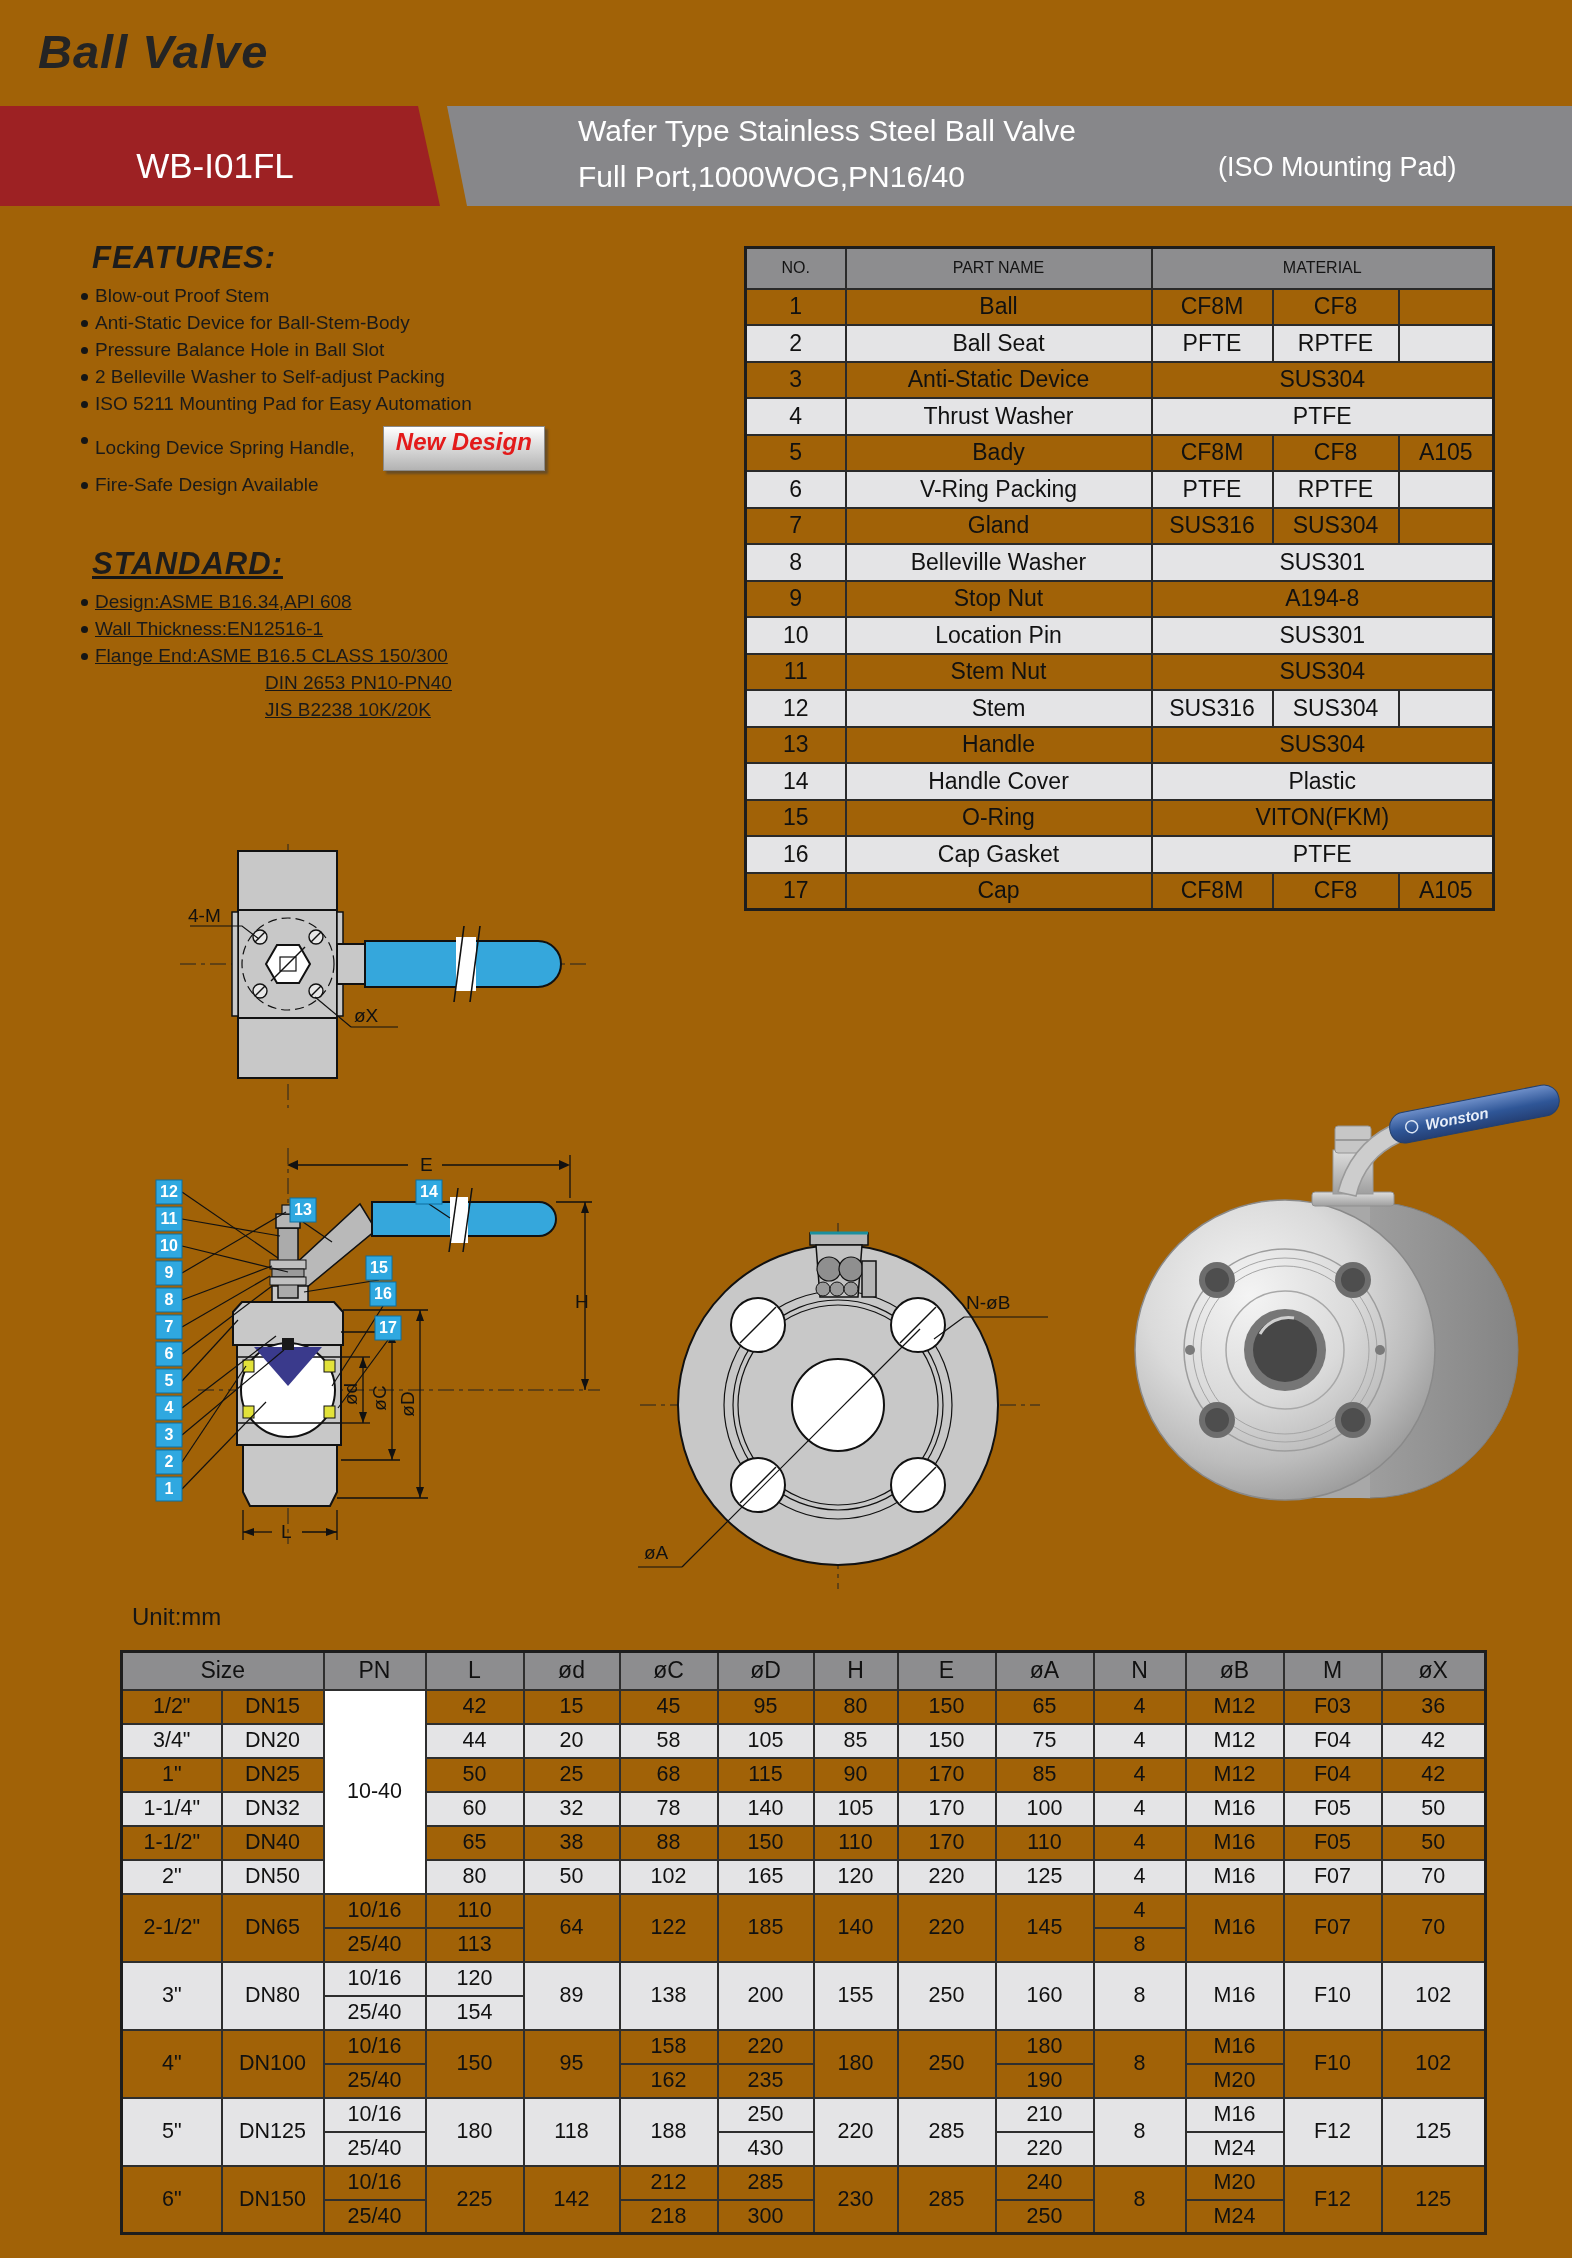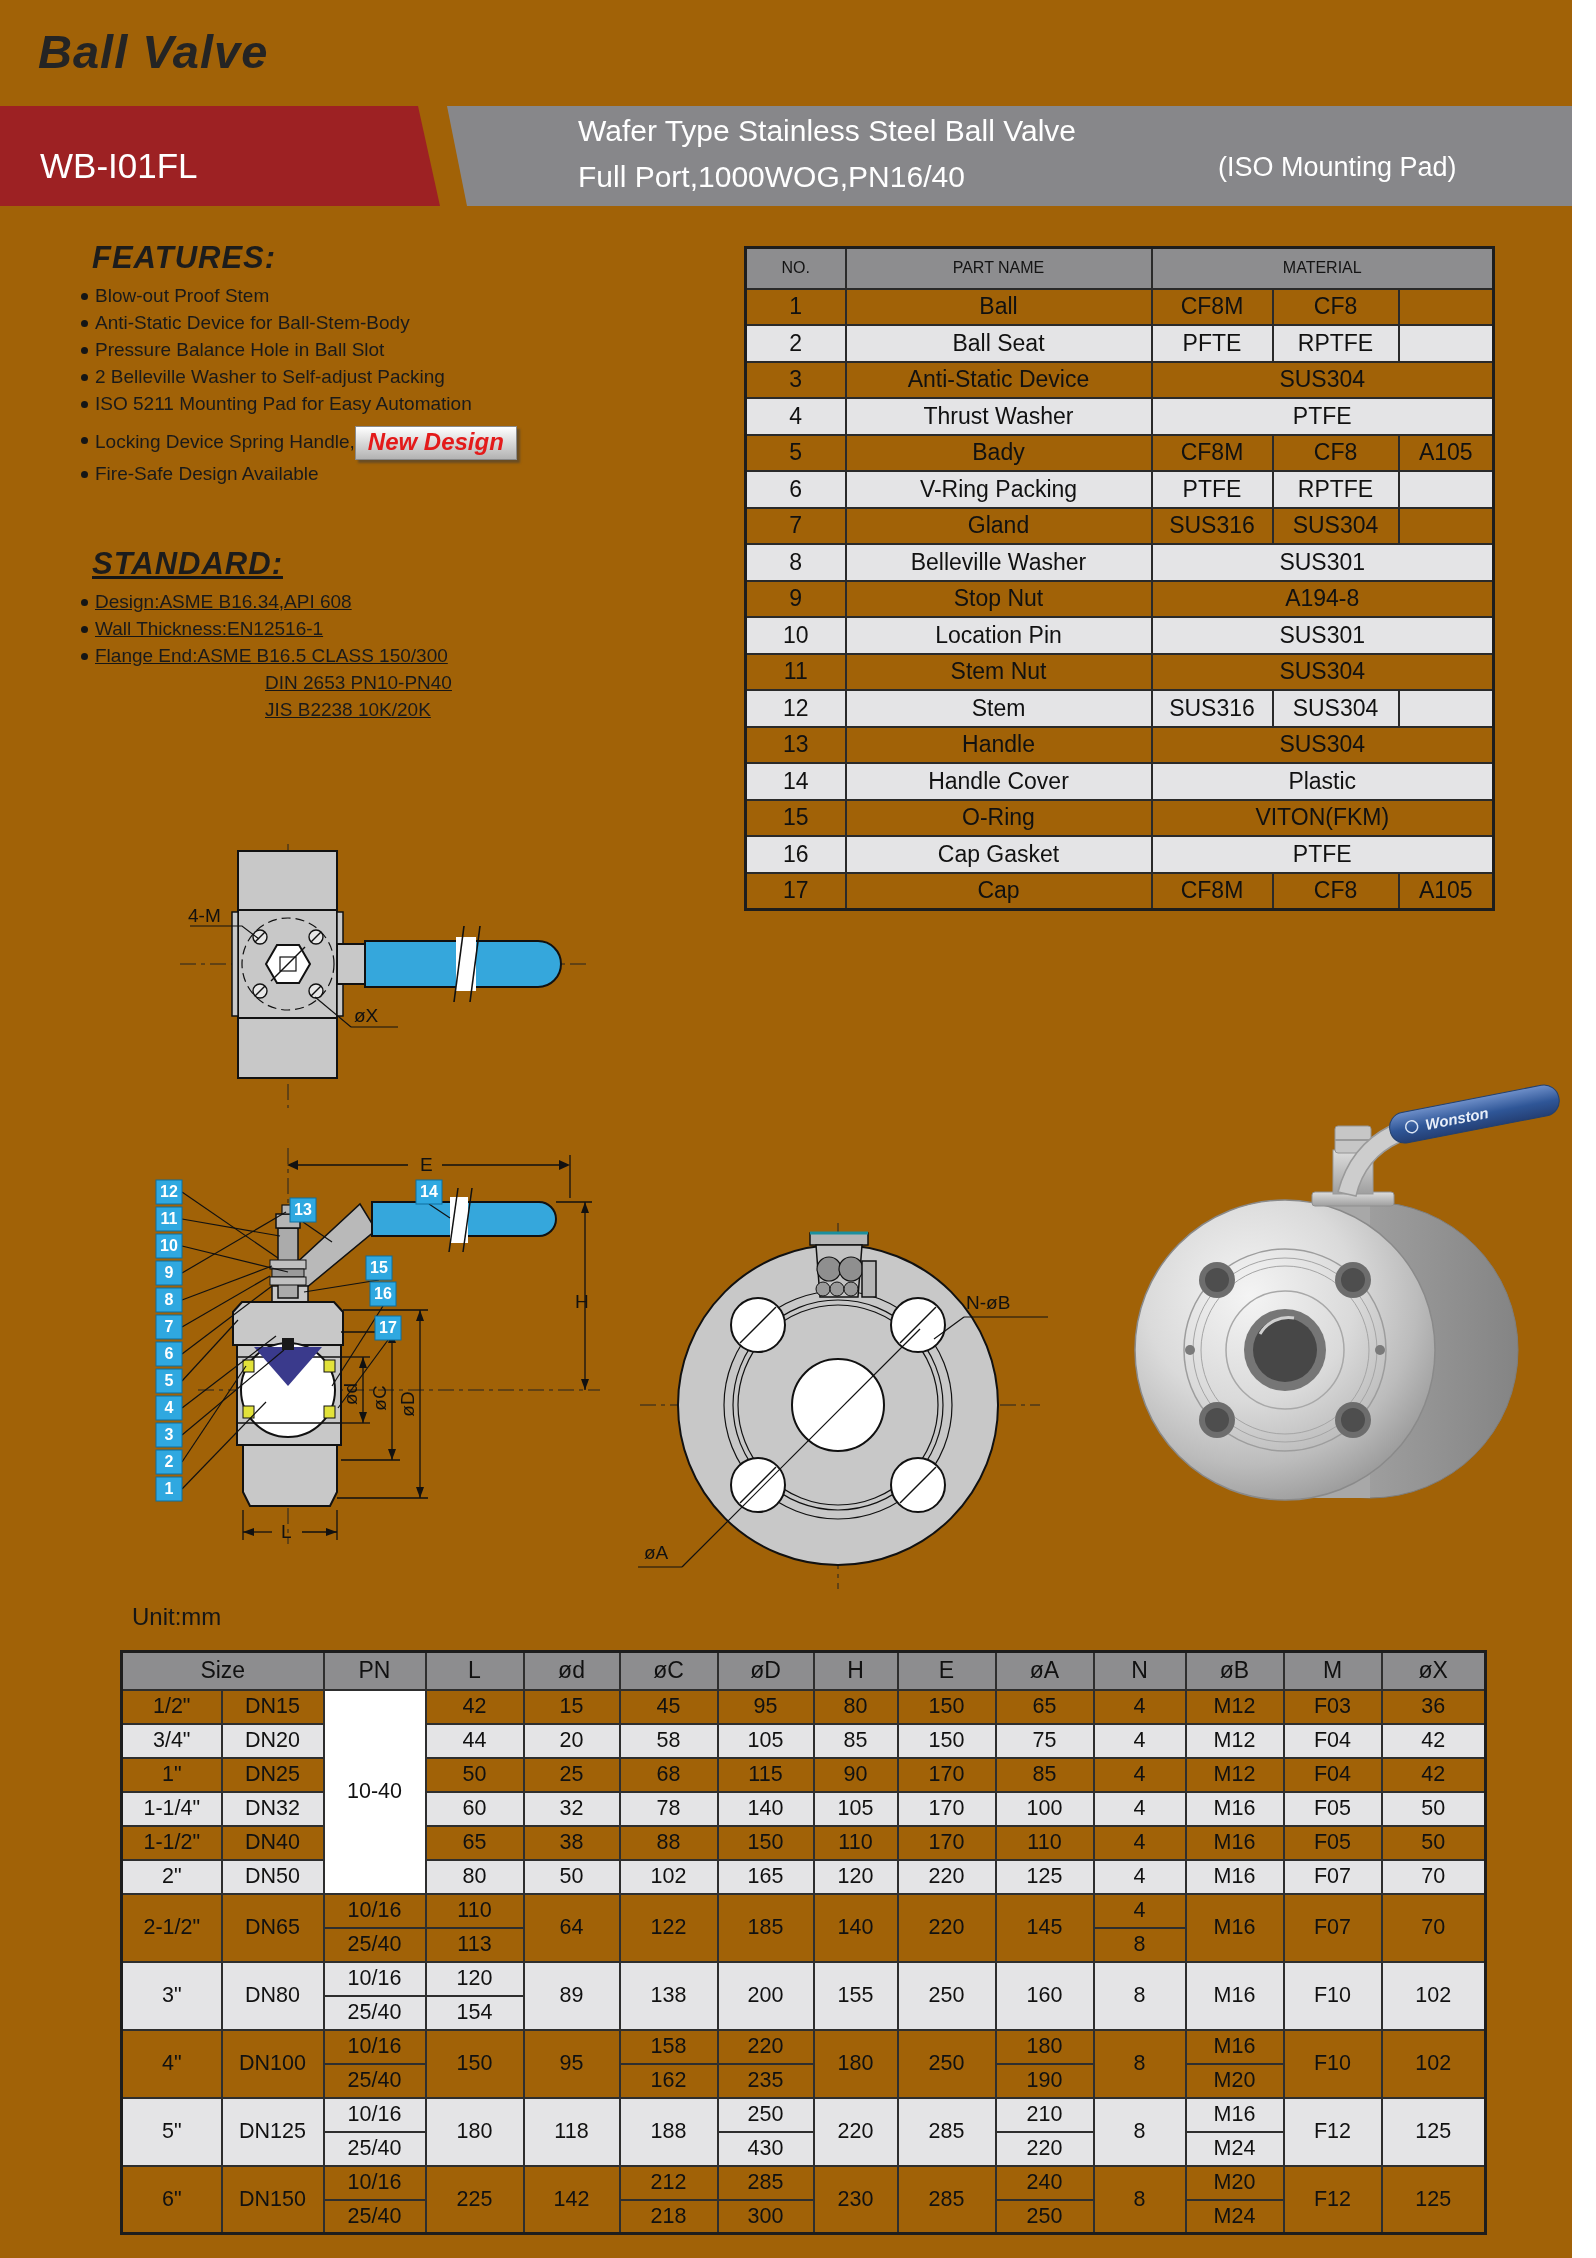--- a/index.html
+++ b/index.html
@@ -8,37 +8,37 @@
           font-family:"Liberation Sans", sans-serif; color:#161616; overflow:hidden; }
 
   .page-title { position:absolute; left:38px; top:24px; font-size:47px; font-style:italic;
                 font-weight:bold; letter-spacing:1px; color:#242424; }
 
   .banner { position:absolute; left:0; top:106px; width:1596px; height:100px; }
   .banner-red { position:absolute; left:0; top:0; width:460px; height:100px; background:#9d2123;
                 clip-path:polygon(0 0, 418px 0, 440px 100%, 0 100%); }
   .banner-gray { position:absolute; left:0; top:0; width:1596px; height:100px; background:#87878a;
                 clip-path:polygon(447px 0, 100% 0, 100% 100%, 467px 100%); }
-  .banner-model { position:absolute; left:40px; top:40px; width:350px; text-align:left;
+  .banner-model { position:absolute; left:40px; top:40px; width:350px; text-align:center;
                   color:#fff; font-size:35px; }
   .banner-l1 { position:absolute; left:578px; top:8px; color:#fff; font-size:30px; }
   .banner-l2 { position:absolute; left:578px; top:54px; color:#fff; font-size:30px; }
   .banner-note { position:absolute; left:1218px; top:46px; color:#fff; font-size:27px; }
 
   .sec-head { margin:0 0 6px 12px; font-size:31px; font-style:italic; font-weight:bold;
               letter-spacing:1px; color:#1c1c1c; }
   .features { position:absolute; left:80px; top:240px; width:580px; }
   .standard { position:absolute; left:80px; top:546px; width:580px;text-decoration:underline; }
   ul.blist { list-style:none; margin:0; padding:0; font-size:19px; color:#1a1a1a; }
   ul.blist li { position:relative; padding-left:15px; line-height:27px; }
   ul.blist li.dot::before { content:""; position:absolute; left:1px; top:11px; width:7px; height:7px;
                             border-radius:50%; background:#151515; }
   li.cont { padding-left:185px !important; }
   li.gap { margin-top:9px; }
-  .badge { display:inline-block; vertical-align:middle; margin-left:0; padding:1px 12px 4px 12px;
+  .badge { display:inline-block; vertical-align:middle; margin-left:28px; padding:1px 12px 15px 12px;
            font-size:24px; font-weight:bold; font-style:italic; color:#e31a1a;
            background:linear-gradient(180deg,#ffffff 0%,#dcdcdc 45%,#b3b3b3 100%);
            border:1px solid #8a8a8a; box-shadow:3px 3px 2px rgba(60,60,60,0.55); }
 
   table.parts { position:absolute; left:744px; top:246px; width:748px; border-collapse:collapse;
                 table-layout:fixed; text-align:center; font-size:23px; color:#111;
                 border:3px solid #1d1d1d; }
   table.parts th, table.parts td { border:2px solid #2a2a2a; height:36.5px; padding:0;
                 white-space:nowrap; overflow:hidden; font-weight:normal; }
   table.parts thead th { background:#8d8d8f; height:41px; font-size:16px; color:#141414; }

